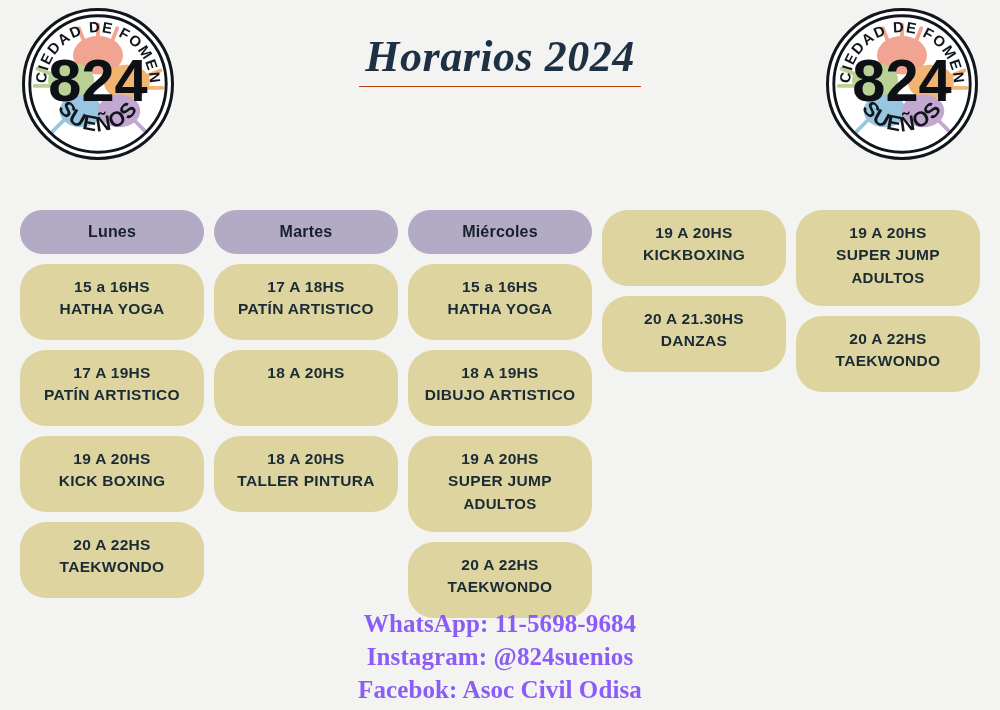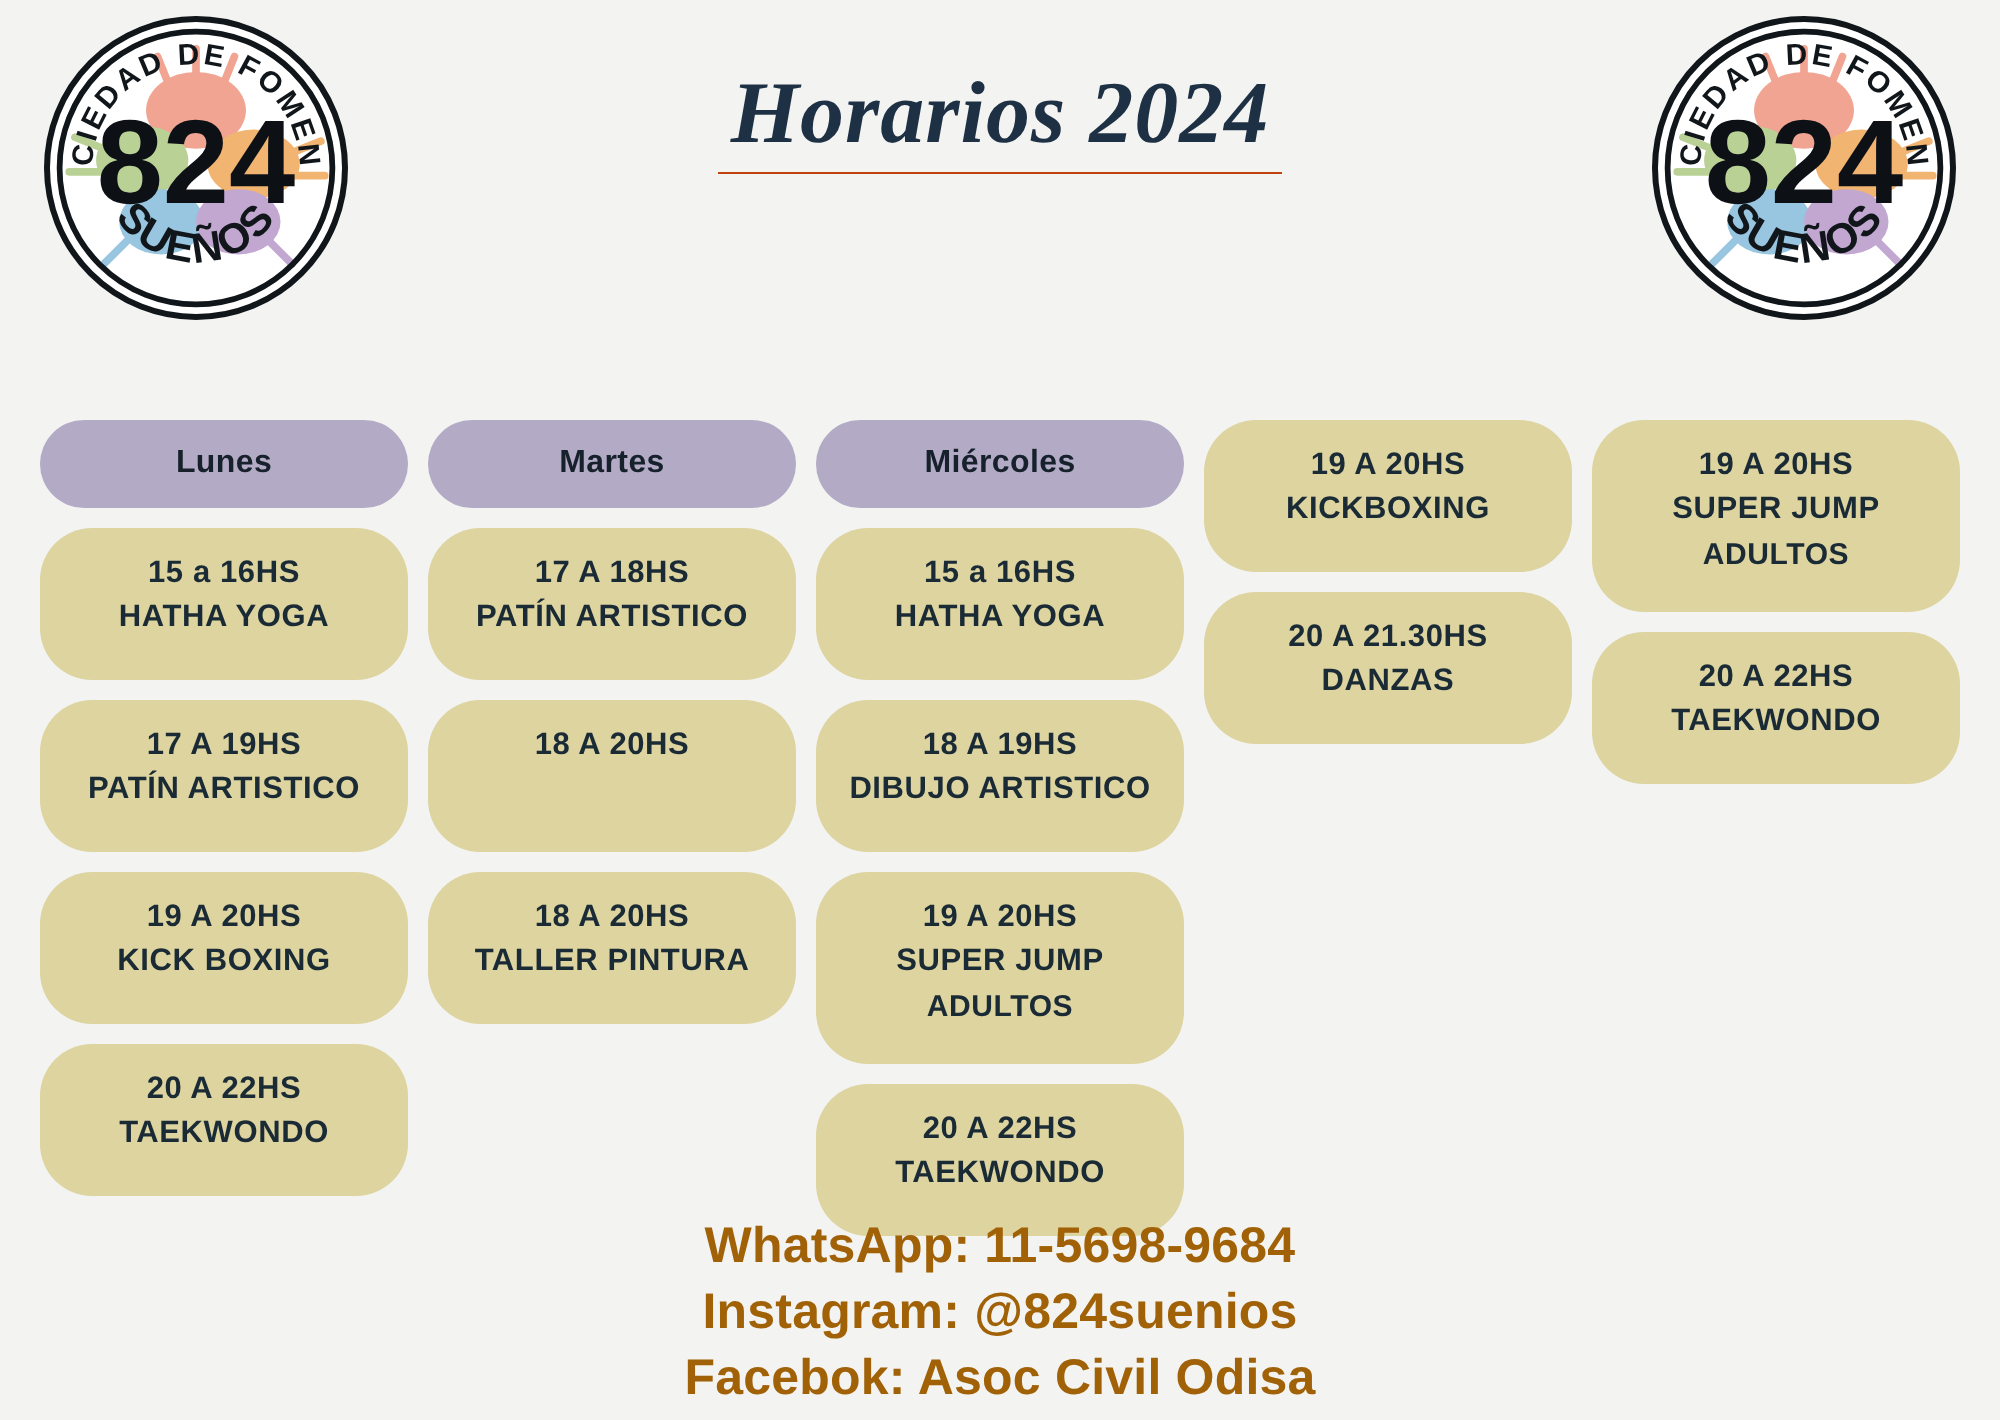--- a/index.html
+++ b/index.html
@@ -139,22 +139,23 @@
     position: absolute;
     left: 0;
     right: 0;
     bottom: 4px;
     text-align: center;
   }
   .footer-line {
     font-weight: 700;
     font-size: 25px;
     line-height: 1.32;
-    color: #a16207;
+    color: #8b5cf6;
     letter-spacing: 0.1px;
+    font-family: Liberation Serif, serif;
   }
 </style>
 </head>
 <body>
 
 <div class="header">
 
   <div class="logo logo-left">
     <div class="logo-inner">
       <svg class="logo-svg" viewBox="0 0 152 152">

